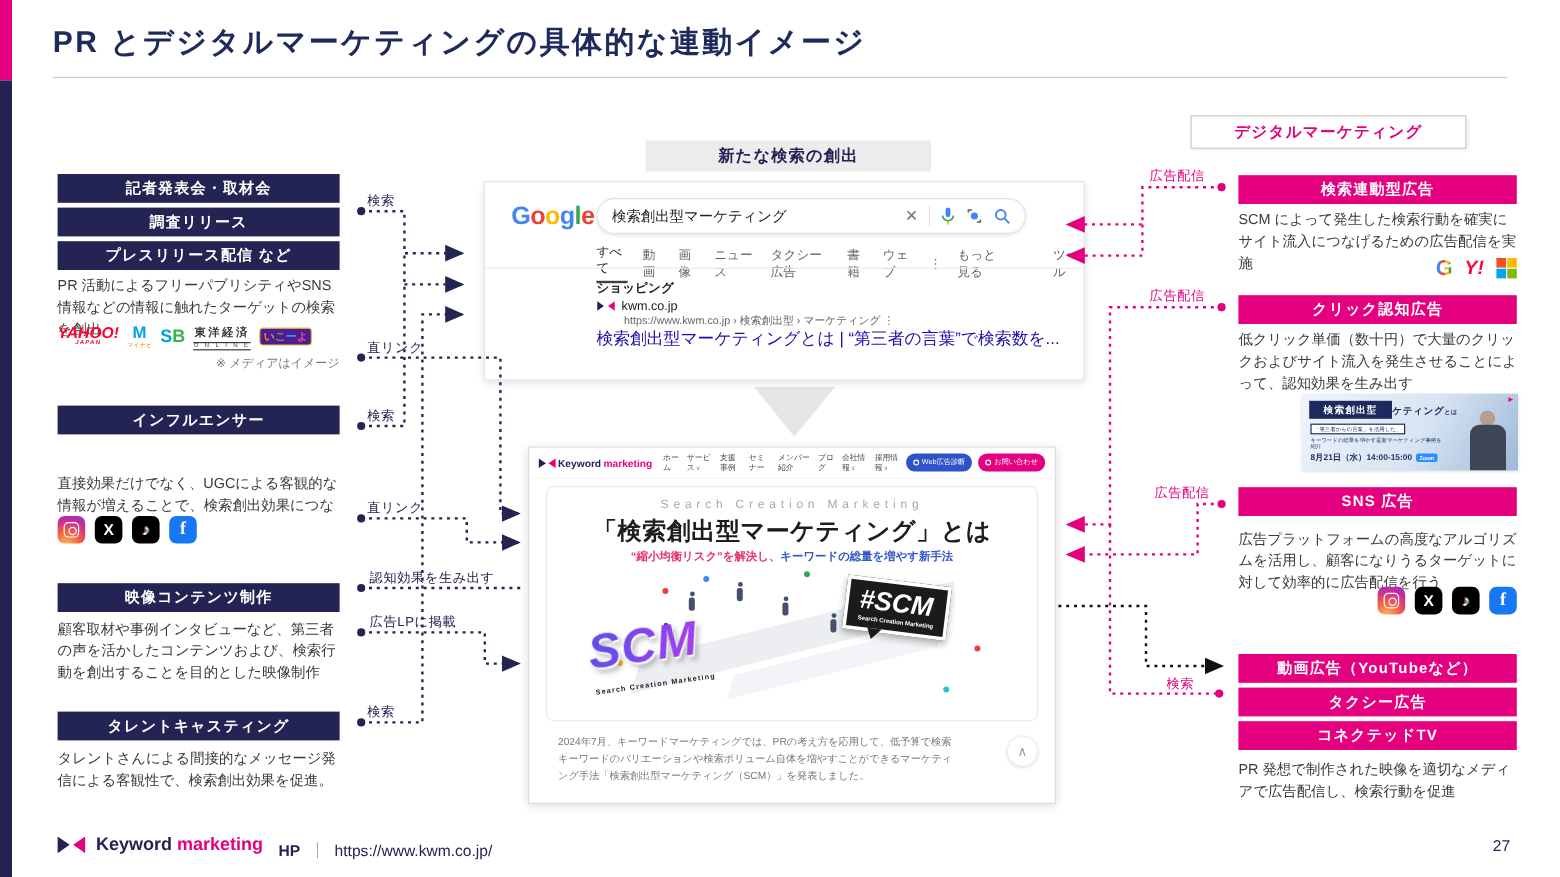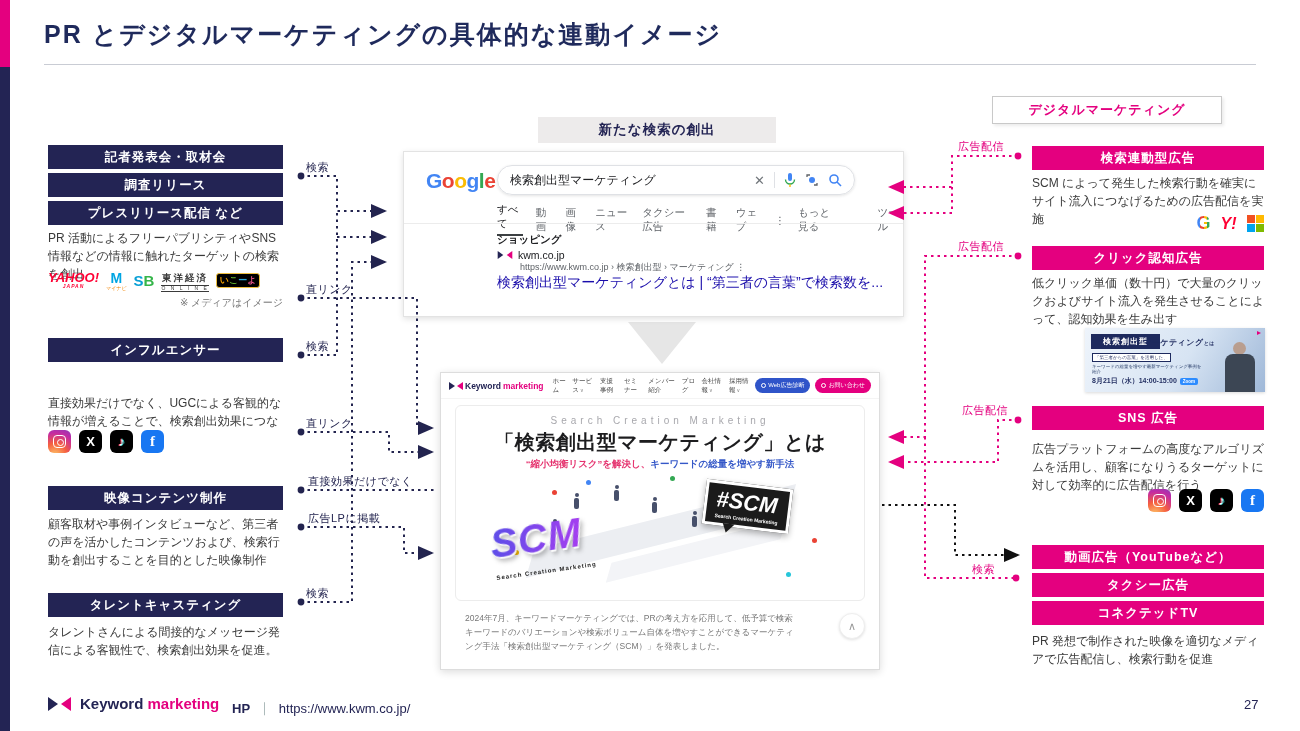--- a/index.html
+++ b/index.html
@@ -32,21 +32,21 @@
   .m-yahoo{color:#ff0033;font-weight:bold;font-style:italic;font-size:13px;line-height:1;text-align:center;}
   .m-yahoo small{display:block;font-size:5px;letter-spacing:1px;}
   .m-mynavi{text-align:center;line-height:1;}
   .m-mynavi .mm{color:#00a5e3;font-weight:bold;font-size:14px;}
   .m-mynavi .mt{display:block;color:#f08300;font-size:5px;}
   .m-sb{font-weight:bold;font-size:15px;line-height:1;}
   .m-sb .s1{color:#0aa0d6;} .m-sb .s2{color:#35b54a;}
   .m-toyo{text-align:center;line-height:1;}
   .m-toyo .tt{font-family:"Liberation Serif","DejaVu Serif",serif;font-size:9.5px;color:#3a3a3a;letter-spacing:2px;font-weight:bold;}
   .m-toyo .to{display:block;font-size:5px;letter-spacing:2px;color:#3a3a3a;border-top:1px solid #3a3a3a;border-bottom:1px solid #3a3a3a;margin-top:1px;}
-  .m-ikoyo{background:#000000;border:1px solid #eebf3e;border-radius:3px;padding:2px 3px;font-size:9px;font-weight:bold;line-height:1;}
+  .m-ikoyo{background:#4c1d95;border:1px solid #eebf3e;border-radius:3px;padding:2px 3px;font-size:9px;font-weight:bold;line-height:1;}
   .ik0{color:#f5a200;} .ik1{color:#62b22f;} .ik2{color:#2da8d8;} .ik3{color:#e8538a;}
 
   
   .sns-row{display:flex;gap:8px;align-items:center;}
   .sns{width:23px;height:23px;border-radius:6px;display:flex;align-items:center;justify-content:center;color:#fff;font-weight:bold;}
   .sns-ig{background:radial-gradient(circle at 30% 110%,#fdc468 0%,#f56040 40%,#c32aa3 75%,#8a3ab9 100%);}
   .sns-ig .cam{width:13px;height:13px;border:1.6px solid #fff;border-radius:4px;position:relative;}
   .sns-ig .cam::after{content:"";position:absolute;left:3px;top:3px;width:5px;height:5px;border:1.4px solid #fff;border-radius:50%;}
   .sns-x{background:#000;font-size:13px;}
   .sns-tt{background:#000;font-size:13px;text-shadow:1px 0 #25f4ee,-1px 0 #fe2c55;}
@@ -408,21 +408,21 @@
         <circle cx="1018" cy="256" r="3.4"></circle>
         <circle cx="1018" cy="420" r="3.4"></circle>
         <circle cx="1016" cy="578" r="3.4"></circle>
     </g>
   </svg>
 
   <span class="cl cl-navy" style="left:306px;top:160px">検索</span>
   <span class="cl cl-navy" style="left:306px;top:282px">直リンク</span>
   <span class="cl cl-navy" style="left:306px;top:339px">検索</span>
   <span class="cl cl-navy" style="left:306px;top:416px">直リンク</span>
-  <span class="cl cl-navy" style="left:308px;top:474px">直接効果だけでなく</span>
+  <span class="cl cl-navy" style="left:308px;top:474px">認知効果を生み出す</span>
   <span class="cl cl-navy" style="left:308px;top:511px">広告LPに掲載</span>
   <span class="cl cl-navy" style="left:306px;top:586px">検索</span>
   <span class="cl cl-pink" style="left:958px;top:139px">広告配信</span>
   <span class="cl cl-pink" style="left:958px;top:239px">広告配信</span>
   <span class="cl cl-pink" style="left:962px;top:403px">広告配信</span>
   <span class="cl cl-pink" style="left:972px;top:562px">検索</span>
 
   <div class="abs f-logo">
     <span class="t-r"></span>
     <span class="t-l"></span>

